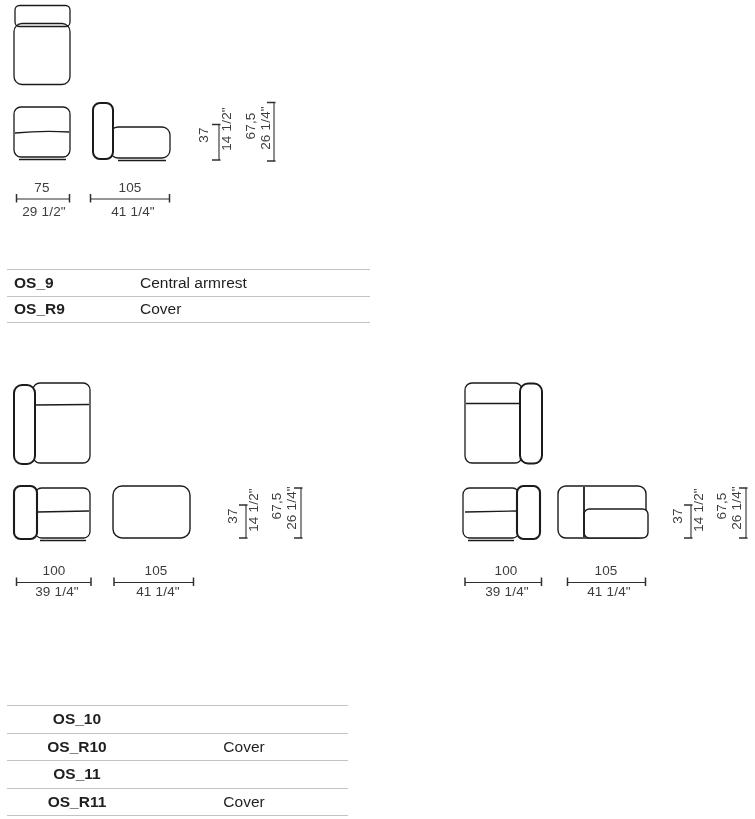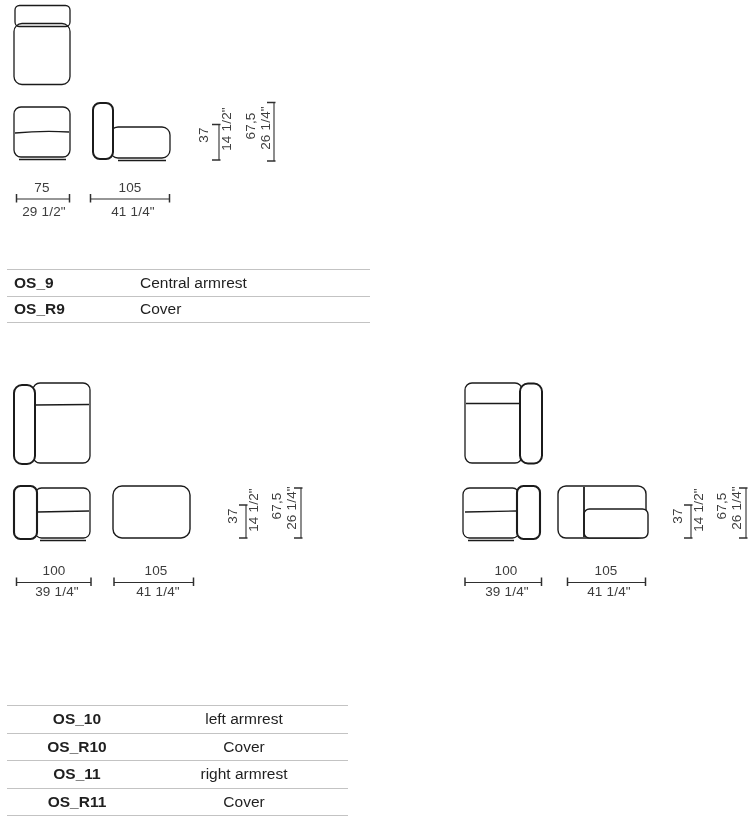--- a/index.html
+++ b/index.html
@@ -157,29 +157,27 @@
   <span class="dim dim-v" style="left:721px;top:506px">67,5</span>
   <span class="dim dim-v" style="left:736px;top:508px">26 1/4"</span>
   <span class="dim dim-h" style="left:506px;top:570px">100</span>
   <span class="dim dim-h" style="left:507px;top:591px">39 1/4"</span>
   <span class="dim dim-h" style="left:606px;top:570px">105</span>
   <span class="dim dim-h" style="left:609px;top:591px">41 1/4"</span>
 
   <div class="spec-table t2" style="left:7px;top:705px;width:341px">
     <div class="spec-row">
       <span class="spec-code">OS_10</span>
-      <span class="spec-label">left armrest</span>
     </div>
     <div class="spec-row">
       <span class="spec-code">OS_R10</span>
       <span class="spec-label">Cover</span>
     </div>
     <div class="spec-row">
       <span class="spec-code">OS_11</span>
-      <span class="spec-label">right armrest</span>
     </div>
     <div class="spec-row">
       <span class="spec-code">OS_R11</span>
       <span class="spec-label">Cover</span>
     </div>
   </div>
 
 </div>
 
 </body></html>

